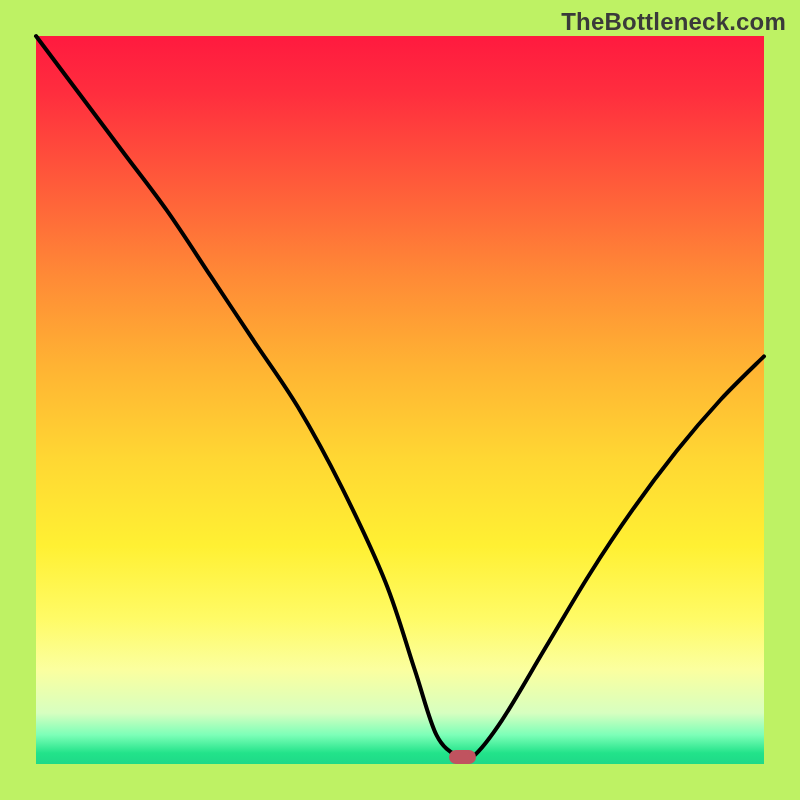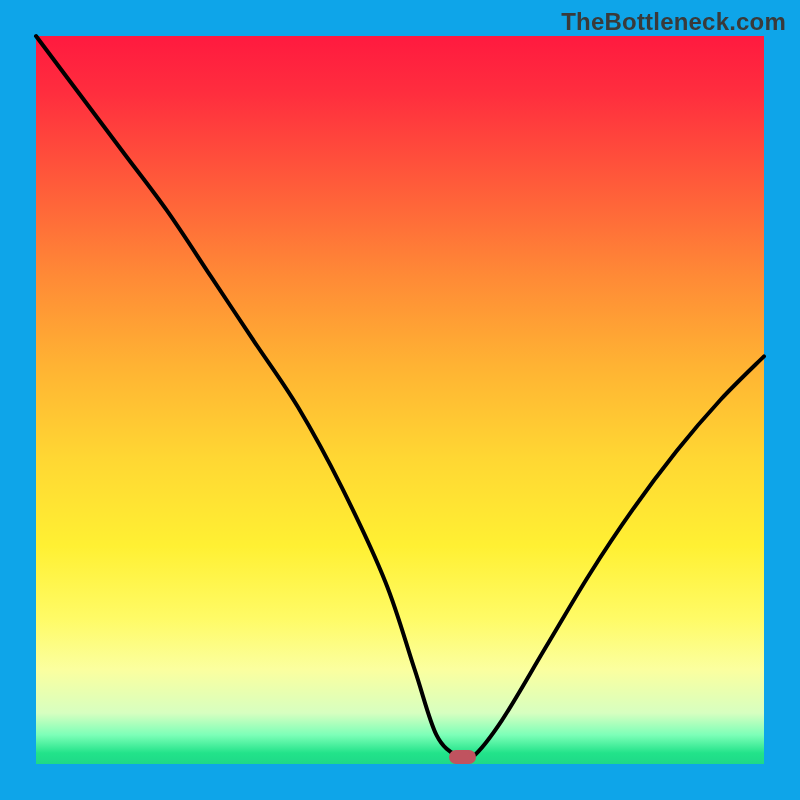--- a/index.html
+++ b/index.html
@@ -10,21 +10,21 @@
     background: #000;
     overflow: hidden;
     font-family: Arial, Helvetica, sans-serif;
   }
   .frame {
     position: absolute;
     left: 0;
     top: 0;
     width: 800px;
     height: 800px;
-    background: #0ea5e9;
+    background: #bef264;
   }
   .plot {
     position: absolute;
     left: 36px;
     top: 36px;
     width: 728px;
     height: 728px;
     background: linear-gradient(to bottom,
       #ff1a3f 0%,
       #ff2e3e 8%,

